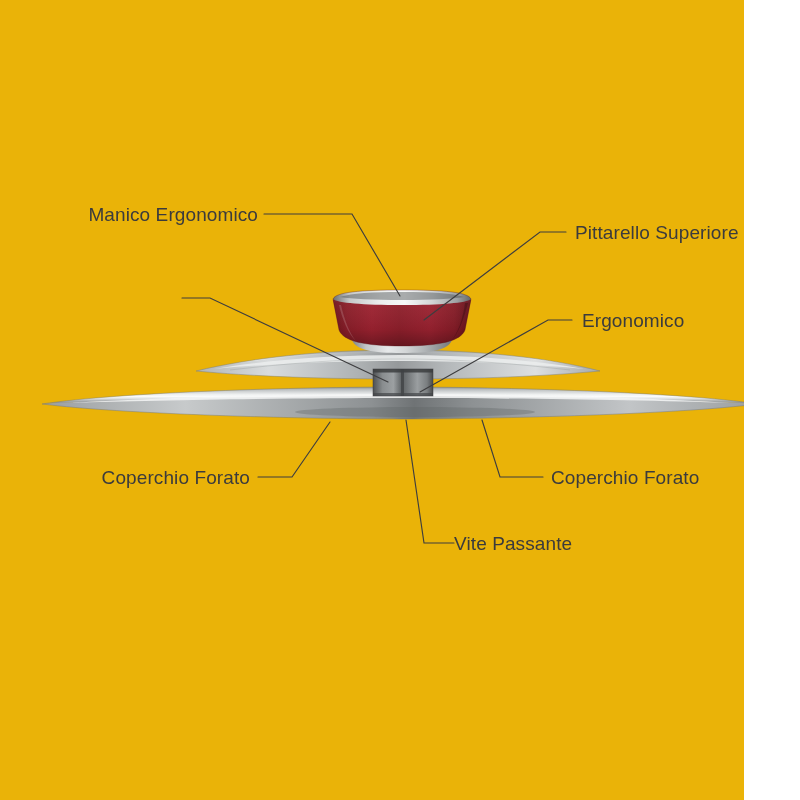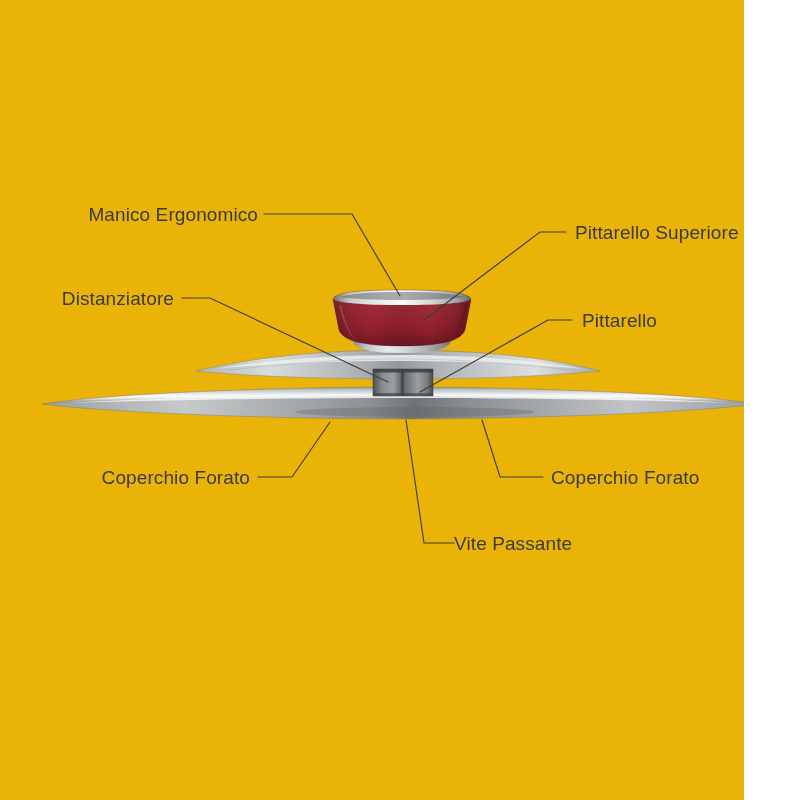--- a/index.html
+++ b/index.html
@@ -240,23 +240,22 @@
       <path d="M 258 477 L 292 477 L 330 422"></path>
       <path d="M 543 477 L 500 477 L 482 420"></path>
       <path d="M 454 543 L 424 543 L 406 420"></path>
     </g>
   </svg>
 
   <div class="lbl lbl-r" style="left:0; width:258px; top:205px;">Manico Ergonomico</div>
 
   <div class="lbl lbl-l" style="left:575px; top:223px;">Pittarello Superiore</div>
 
-  <div class="lbl lbl-r" style="left:0; width:174px; top:289px;">Distanziatore</div>
-
-  <div class="lbl lbl-l" style="left:582px; top:311px;">Pittarello</div>
+
+  <div class="lbl lbl-l" style="left:582px; top:311px;">Ergonomico</div>
 
   <div class="lbl lbl-r" style="left:0; width:250px; top:468px;">Coperchio Forato</div>
 
   <div class="lbl lbl-l" style="left:551px; top:468px;">Coperchio Forato</div>
 
   <div class="lbl lbl-l" style="left:454px; top:534px;">Vite Passante</div>
 
 </div>
 
 </body></html>

